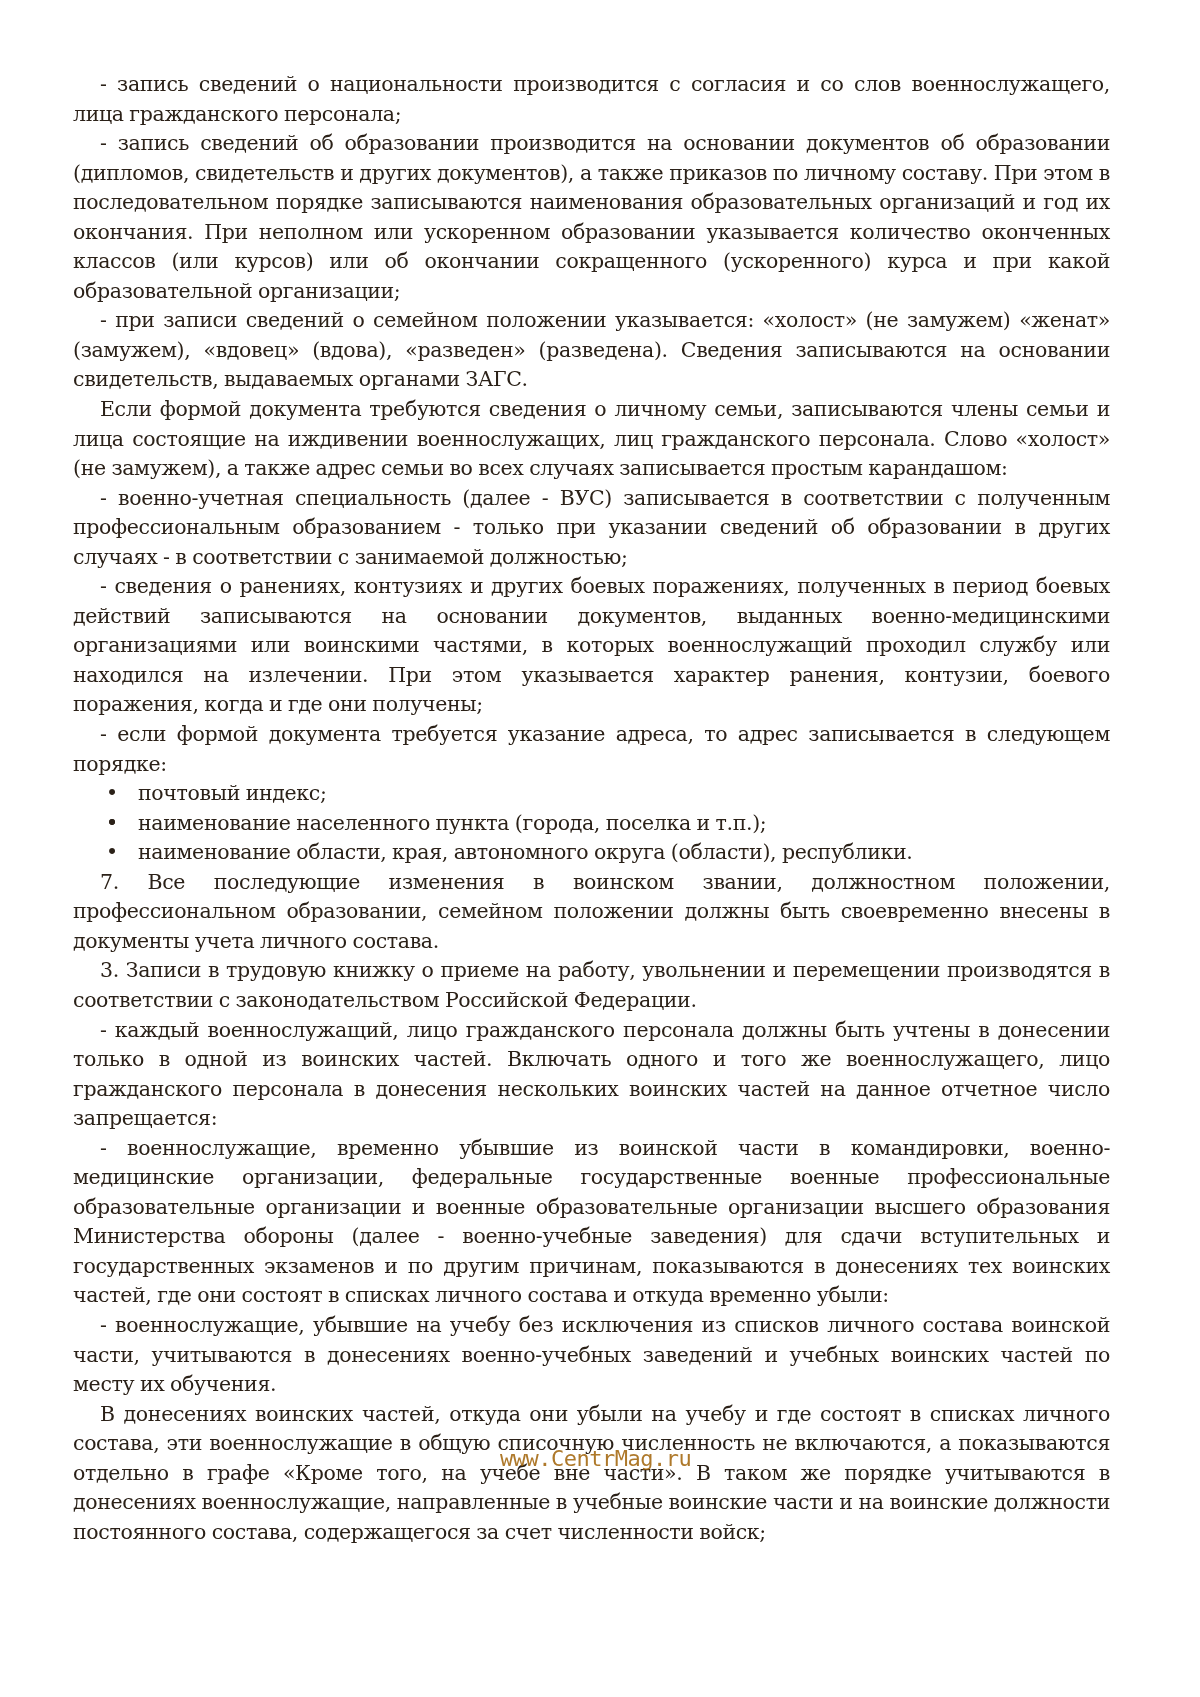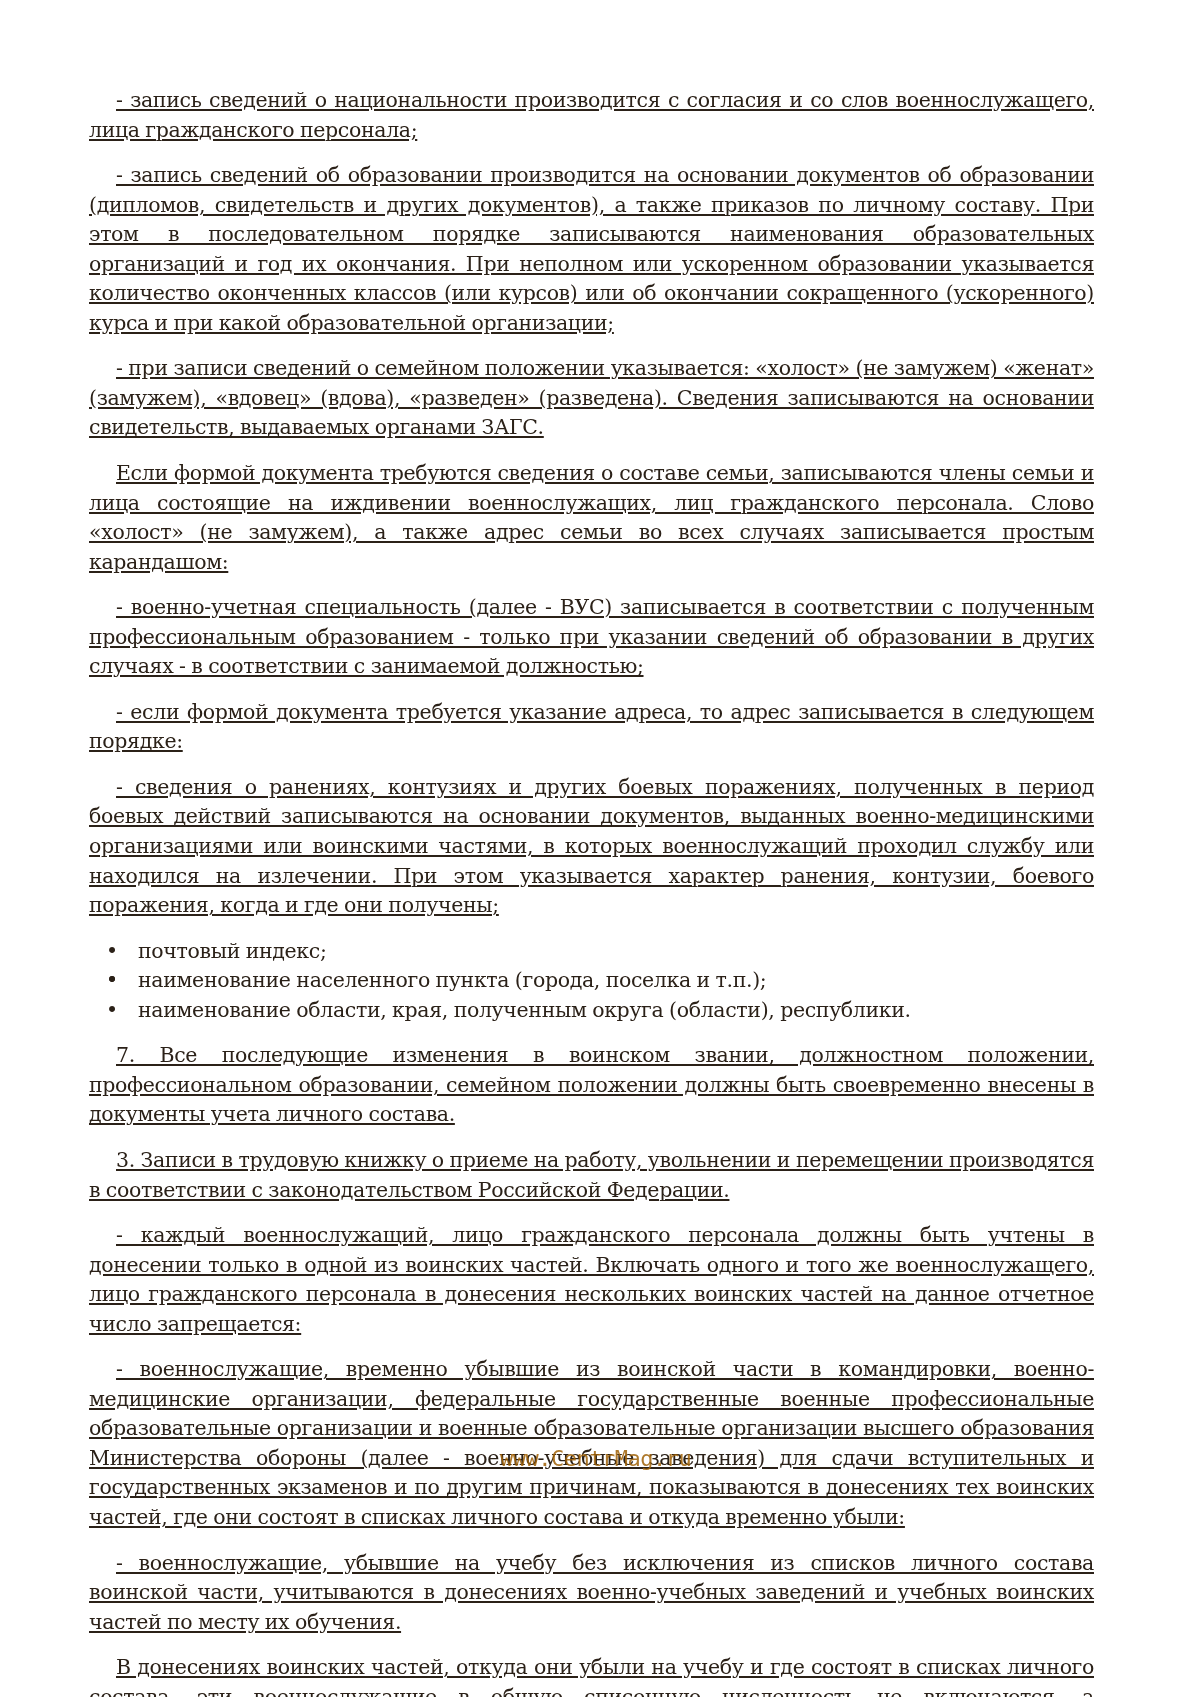--- a/index.html
+++ b/index.html
@@ -10,21 +10,21 @@
     top: 70px;
     width: 1037px;
     font-family: "DejaVu Serif", "Liberation Serif", serif;
     font-size: 20.5px;
     line-height: 29.55px;
     color: #2b2118;
     text-align: justify;
     letter-spacing: -0.35px;
     word-spacing: -0.5px;
   }
-  .page p { margin: 16px; text-indent: 27px; text-decoration: underline; }
+  .page p { margin: 0; text-indent: 27px; }
   .page ul { list-style: none; margin: 0; padding: 0; }
   .page li { position: relative; padding-left: 65px; text-align: left; }
   .page li .bullet { position: absolute; left: 33px; top: 0; }
   .watermark {
     position: absolute;
     left: 500px;
     top: 1446px;
     font-family: "DejaVu Sans Mono", "Liberation Mono", monospace;
     font-size: 22px;
     color: #a16207;
@@ -32,40 +32,40 @@
     letter-spacing: -0.5px;
   }
 </style>
 </head>
 <body>
 
 <div class="page">
   <p>- запись сведений о национальности производится с согласия и со слов военнослужащего, лица гражданского персонала;</p>
   <p>- запись сведений об образовании производится на основании документов об образовании (дипломов, свидетельств и других документов), а также приказов по личному составу. При этом в последовательном порядке записываются наименования образовательных организаций и год их окончания. При неполном или ускоренном образовании указывается количество оконченных классов (или курсов) или об окончании сокращенного (ускоренного) курса и при какой образовательной организации;</p>
   <p>- при записи сведений о семейном положении указывается: «холост» (не замужем) «женат» (замужем), «вдовец» (вдова), «разведен» (разведена). Сведения записываются на основании свидетельств, выдаваемых органами ЗАГС.</p>
-  <p>Если формой документа требуются сведения о составе семьи, записываются члены семьи и лица состоящие на иждивении военнослужащих, лиц гражданского персонала. Слово «холост» (не замужем), а также адрес семьи во всех случаях записывается простым карандашом:</p>
+  <p>Если формой документа требуются сведения о личному семьи, записываются члены семьи и лица состоящие на иждивении военнослужащих, лиц гражданского персонала. Слово «холост» (не замужем), а также адрес семьи во всех случаях записывается простым карандашом:</p>
   <p>- военно-учетная специальность (далее - ВУС) записывается в соответствии с полученным профессиональным образованием - только при указании сведений об образовании в других случаях - в соответствии с занимаемой должностью;</p>
+  <p>- сведения о ранениях, контузиях и других боевых поражениях, полученных в период боевых действий записываются на основании документов, выданных военно-медицинскими организациями или воинскими частями, в которых военнослужащий проходил службу или находился на излечении. При этом указывается характер ранения, контузии, боевого поражения, когда и где они получены;</p>
   <p>- если формой документа требуется указание адреса, то адрес записывается в следующем порядке:</p>
-  <p>- сведения о ранениях, контузиях и других боевых поражениях, полученных в период боевых действий записываются на основании документов, выданных военно-медицинскими организациями или воинскими частями, в которых военнослужащий проходил службу или находился на излечении. При этом указывается характер ранения, контузии, боевого поражения, когда и где они получены;</p>
 
   <ul>
     <li>
       <span class="bullet">•</span>
       <span>почтовый индекс;</span>
     </li>
     <li>
       <span class="bullet">•</span>
     </li>
     <li>
       <span class="bullet">•</span>
       <span>наименование населенного пункта (города, поселка и т.п.);</span>
     </li>
     <li>
       <span class="bullet">•</span>
-      <span>наименование области, края, полученным округа (области), республики.</span>
+      <span>наименование области, края, автономного округа (области), республики.</span>
     </li>
   </ul>
 
   <p>7. Все последующие изменения в воинском звании, должностном положении, профессиональном образовании, семейном положении должны быть своевременно внесены в документы учета личного состава.</p>
   <p>3. Записи в трудовую книжку о приеме на работу, увольнении и перемещении производятся в соответствии с законодательством Российской Федерации.</p>
   <p>- каждый военнослужащий, лицо гражданского персонала должны быть учтены в донесении только в одной из воинских частей. Включать одного и того же военнослужащего, лицо гражданского персонала в донесения нескольких воинских частей на данное отчетное число запрещается:</p>
   <p>- военнослужащие, временно убывшие из воинской части в командировки, военно-медицинские организации, федеральные государственные военные профессиональные образовательные организации и военные образовательные организации высшего образования Министерства обороны (далее - военно-учебные заведения) для сдачи вступительных и государственных экзаменов и по другим причинам, показываются в донесениях тех воинских частей, где они состоят в списках личного состава и откуда временно убыли:</p>
   <p>- военнослужащие, убывшие на учебу без исключения из списков личного состава воинской части, учитываются в донесениях военно-учебных заведений и учебных воинских частей по месту их обучения.</p>
   <p>В донесениях воинских частей, откуда они убыли на учебу и где состоят в списках личного состава, эти военнослужащие в общую списочную численность не включаются, а показываются отдельно в графе «Кроме того, на учебе вне части». В таком же порядке учитываются в донесениях военнослужащие, направленные в учебные воинские части и на воинские должности постоянного состава, содержащегося за счет численности войск;</p>
 </div>

